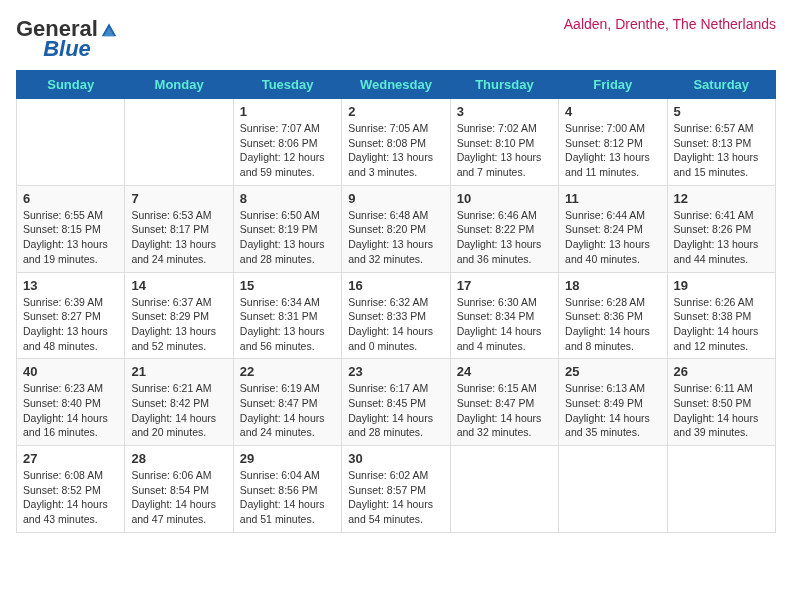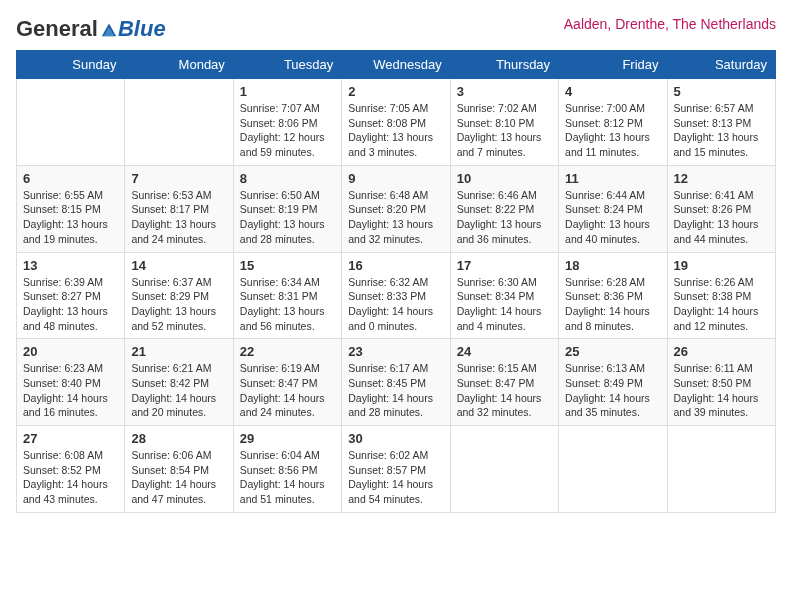--- a/index.html
+++ b/index.html
@@ -11,22 +11,22 @@
       padding: 16px;
     }
     .header {
       display: flex;
       justify-content: space-between;
       align-items: flex-start;
       margin-bottom: 8px;
     }
     .logo {
       display: flex;
-      flex-direction: row;
-      align-items: flex-end;
+      flex-direction: column;
+      align-items: center;
     }
     .logo-text {
       display: flex;
       align-items: center;
       font-size: 22px;
       font-weight: bold;
     }
     .logo-general {
       color: #333;
     }
@@ -52,25 +52,25 @@
       color: #be185d;
       text-align: center;
     }
     .calendar {
       width: 100%;
       border-collapse: collapse;
       border: 1px solid #ccc;
     }
     .calendar th {
       background-color: #1a5fa8;
-      color: #ffffff;
-      text-align: right;
+      color: #5eead4;
+      text-align: center;
       padding: 6px 8px;
       font-size: 13px;
-      font-weight: normal;
+      font-weight: bold;
       border: 1px solid #1a5fa8;
     }
     .calendar td {
       vertical-align: top;
       border: 1px solid #ddd;
       padding: 5px 6px;
       width: 108px;
       min-height: 80px;
       background: #fff;
       font-size: 11px;
@@ -243,21 +243,21 @@
         </td>
         <td>
           <span class="day-number">19</span>
           <div class="day-info">Sunrise: 6:26 AM
 Sunset: 8:38 PM
 Daylight: 14 hours and 12 minutes.</div>
         </td>
       </tr>
       <tr>
         <td>
-          <span class="day-number">20</span>
+          <span class="day-number">40</span>
           <div class="day-info">Sunrise: 6:23 AM
 Sunset: 8:40 PM
 Daylight: 14 hours and 16 minutes.</div>
         </td>
         <td>
           <span class="day-number">21</span>
           <div class="day-info">Sunrise: 6:21 AM
 Sunset: 8:42 PM
 Daylight: 14 hours and 20 minutes.</div>
         </td>

